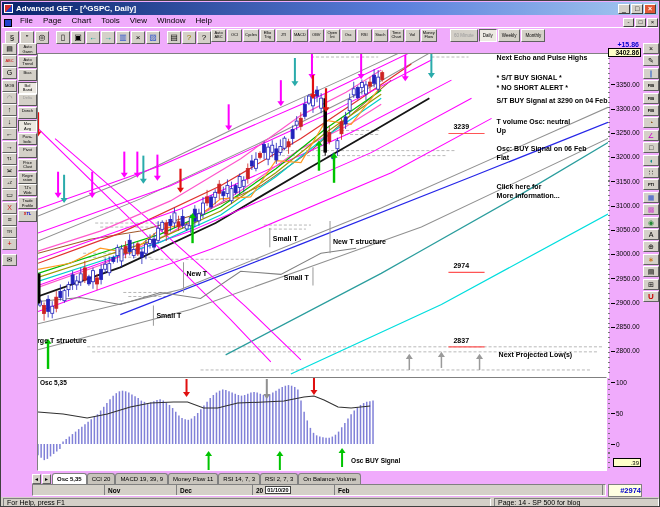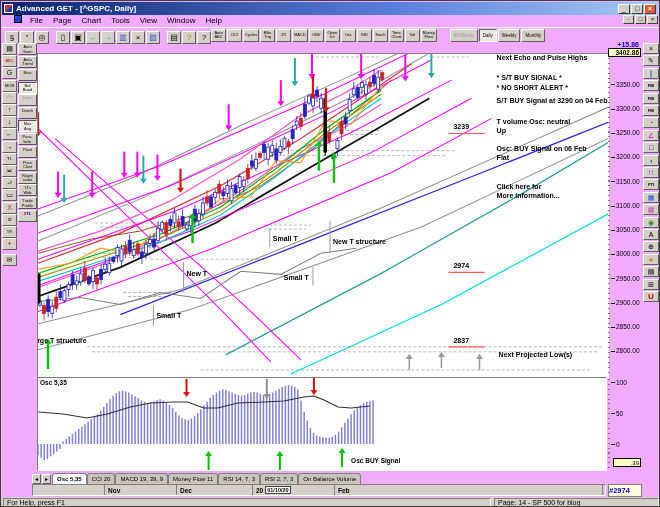--- a/index.html
+++ b/index.html
@@ -3,21 +3,21 @@
 <meta charset="utf-8">
 <style>
   *{box-sizing:border-box;margin:0;padding:0}
   html,body{width:660px;height:507px;font-family:"Liberation Sans",sans-serif;background:#d4d0c8}
   #app{position:relative;width:660px;height:507px;background:#f0abfc;overflow:hidden;border:1px solid #404040}
   .titlebar{position:absolute;left:1px;top:1px;width:656px;height:13px;background:linear-gradient(90deg,#0a246a,#5a7edc 60%,#a6caf0);color:#fff;display:flex;align-items:center;padding:0 2px}
   .appicon{width:9px;height:9px;background:linear-gradient(135deg,#d03030 50%,#2040c0 50%);border:1px solid #fff;flex:0 0 auto}
   .title{font-size:8px;font-weight:bold;margin-left:3px;flex:1;white-space:nowrap}
   .winbtn{width:12px;height:10px;font-size:7px;line-height:8px;text-align:center;background:#d4d0c8;border:1px solid;border-color:#fff #404040 #404040 #fff;margin-left:1px;color:#000}
   .winbtn.close{background:#e05838;color:#fff;font-weight:bold}
-  .menubar{position:absolute;left:1px;top:14px;width:656px;height:12px;display:flex;align-items:flex-start;font-size:8px;padding-left:12px}
+  .menubar{position:absolute;left:1px;top:14px;width:656px;height:12px;display:flex;align-items:flex-end;font-size:8px;padding-left:2px}
   .childicon{width:8px;height:8px;background:#2244cc;border:1px solid #000;margin-right:3px}
   .menuitem{padding:0 5px;height:12px;line-height:12px}
   .mdibtns{margin-left:auto;display:flex}
   .mdibtn{width:11px;height:9px;font-size:6px;line-height:7px;text-align:center;background:#d4d0c8;border:1px solid;border-color:#fff #404040 #404040 #fff;margin-left:1px}
   .toolbar{position:absolute;left:1px;top:26px;width:656px;height:14px;border-top:1px solid #fff;display:flex;align-items:center;padding-left:3px}
   .tbbtn{display:inline-block;width:14px;height:13px;border:1px solid;border-color:#fff #606060 #606060 #fff;background:#d4d0c8;font-size:8px;line-height:11px;text-align:center;margin-right:1px}
   .tbbtn.gap{margin-left:6px}
   #tb-studies{position:absolute;left:209px;top:0;display:flex;align-items:center;height:14px}
   .tbstudy{min-width:15px;padding:0 1px;height:13px;border:1px solid;border-color:#fff #606060 #606060 #fff;background:#d4d0c8;font-size:4px;line-height:4.5px;display:inline-flex;align-items:center;justify-content:center;text-align:center;white-space:pre-line;margin-right:1px}
   #tb-timeframes{position:absolute;left:448px;top:0;display:flex;align-items:center;height:14px}
@@ -38,21 +38,21 @@
   .chart-panel{position:absolute;left:36px;top:52px;width:572px;height:325px;background:#fff;border:1px solid;border-color:#808080 #fff #fff #808080}
   .osc-panel{position:absolute;left:36px;top:376px;width:570px;height:94px;background:#fff;border:1px solid;border-color:#808080 #fff #fff #808080}
   .chart-panel svg,.osc-panel svg{display:block;width:100%;height:100%}
   .gutter{position:absolute;left:607px;top:40px;width:34px;height:456px;font-size:6.5px}
   .change{position:absolute;top:0;right:3px;color:#0000cc;font-weight:bold;font-size:7px}
   .pricebox{position:absolute;top:7px;left:0;width:33px;border:1px solid #000;background:#ffffc8;text-align:right;padding-right:1px;font-weight:bold;font-size:6.5px;height:9px;line-height:8px}
   .pl{position:absolute;left:3px;white-space:nowrap;color:#000}
   .pl::before{content:"";display:inline-block;width:4px;height:1px;background:#000;vertical-align:middle;margin-right:1px}
   .tickstrip{position:absolute;left:0;width:2px;background:repeating-linear-gradient(to bottom,#777 0 1px,transparent 1px 4.9px)}
   .oscbox{position:absolute;top:417px;left:5px;width:28px;border:1px solid #000;background:#ffffc8;text-align:right;font-size:6px;height:9px;line-height:8px;padding-right:1px}
-  .barcount{position:absolute;top:443px;left:0;width:34px;background:#ffffe1;color:#0000cc;font-weight:bold;font-size:7.5px;text-align:left;height:13px;line-height:12px;border:1px solid #808080}
+  .barcount{position:absolute;top:443px;left:0;width:34px;background:#ffffe1;color:#0000cc;font-weight:bold;font-size:7.5px;text-align:right;height:13px;line-height:12px;border:1px solid #808080}
   .tabsrow{position:absolute;left:31px;top:470px;width:576px;height:13px;display:flex;align-items:flex-end;font-size:6px}
   .tabarrow{width:9px;height:10px;border:1px solid;border-color:#fff #606060 #606060 #fff;background:#d4d0c8;font-size:5px;line-height:8px;text-align:center;margin-right:1px}
   .tab{height:11px;padding:0 4px;border:1px solid #808080;border-bottom:none;background:#c8c4bc;line-height:11px;border-radius:3px 3px 0 0;white-space:nowrap}
   .tab.active{background:#fff;font-weight:bold}
   .ruler{position:absolute;left:31px;top:483px;width:574px;height:12px;border:1px solid;border-color:#808080 #fff #fff #808080;display:flex;background:#d4d0c8;font-size:6.5px;font-weight:bold;overflow:hidden}
   .rcell{border-right:1px solid #808080;display:flex;align-items:center;padding-left:3px;gap:2px;flex:0 0 auto;height:100%}
   .rbox{border:1px solid #444;background:#fff;font-size:5.5px;font-weight:bold;padding:0 1px;height:8px;line-height:7px}
   .statusbar{position:absolute;left:0;top:496px;width:660px;height:11px;font-size:7px;display:flex;gap:3px;padding:1px 2px;background:#d4d0c8}
   .spanel{border:1px solid;border-color:#808080 #fff #fff #808080;height:9px;line-height:8px;padding:0 3px;white-space:nowrap;overflow:hidden}
   .spanel.left{width:488px}

